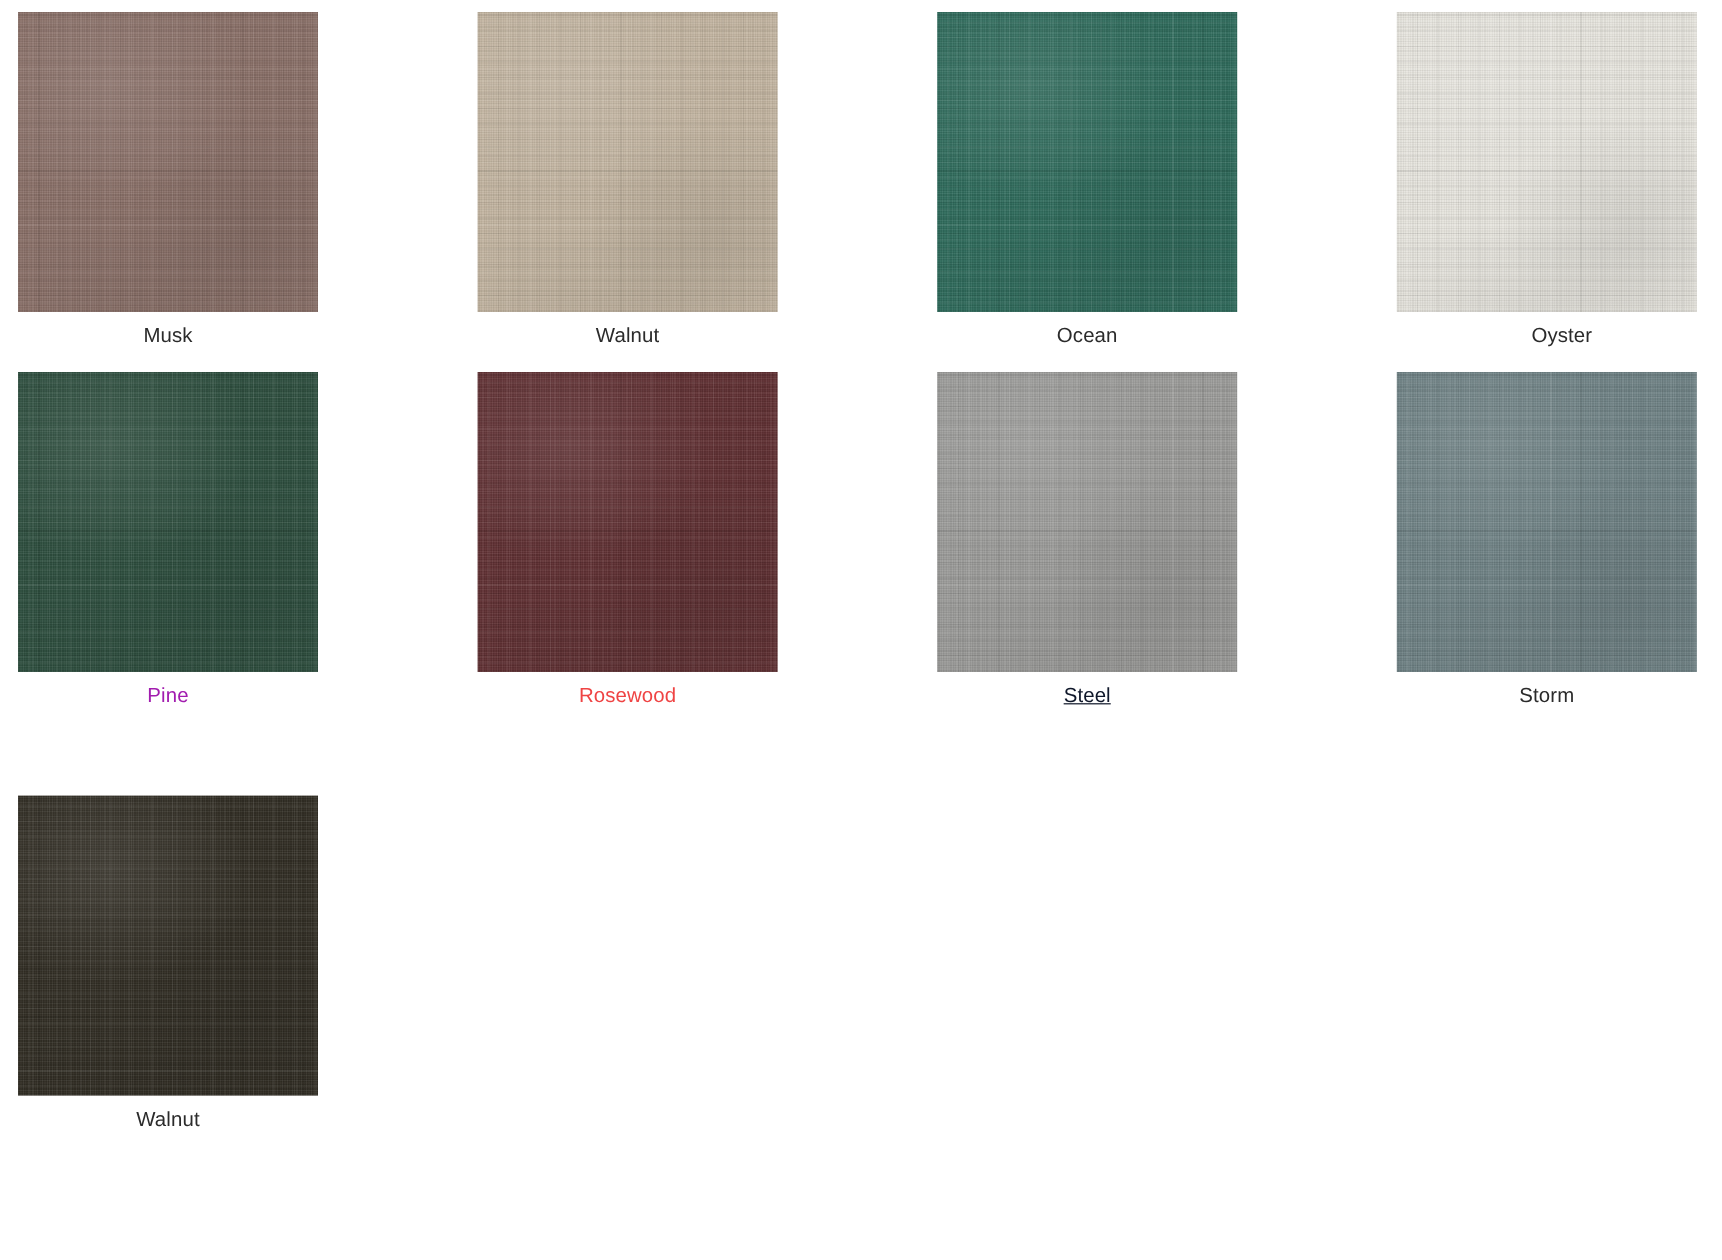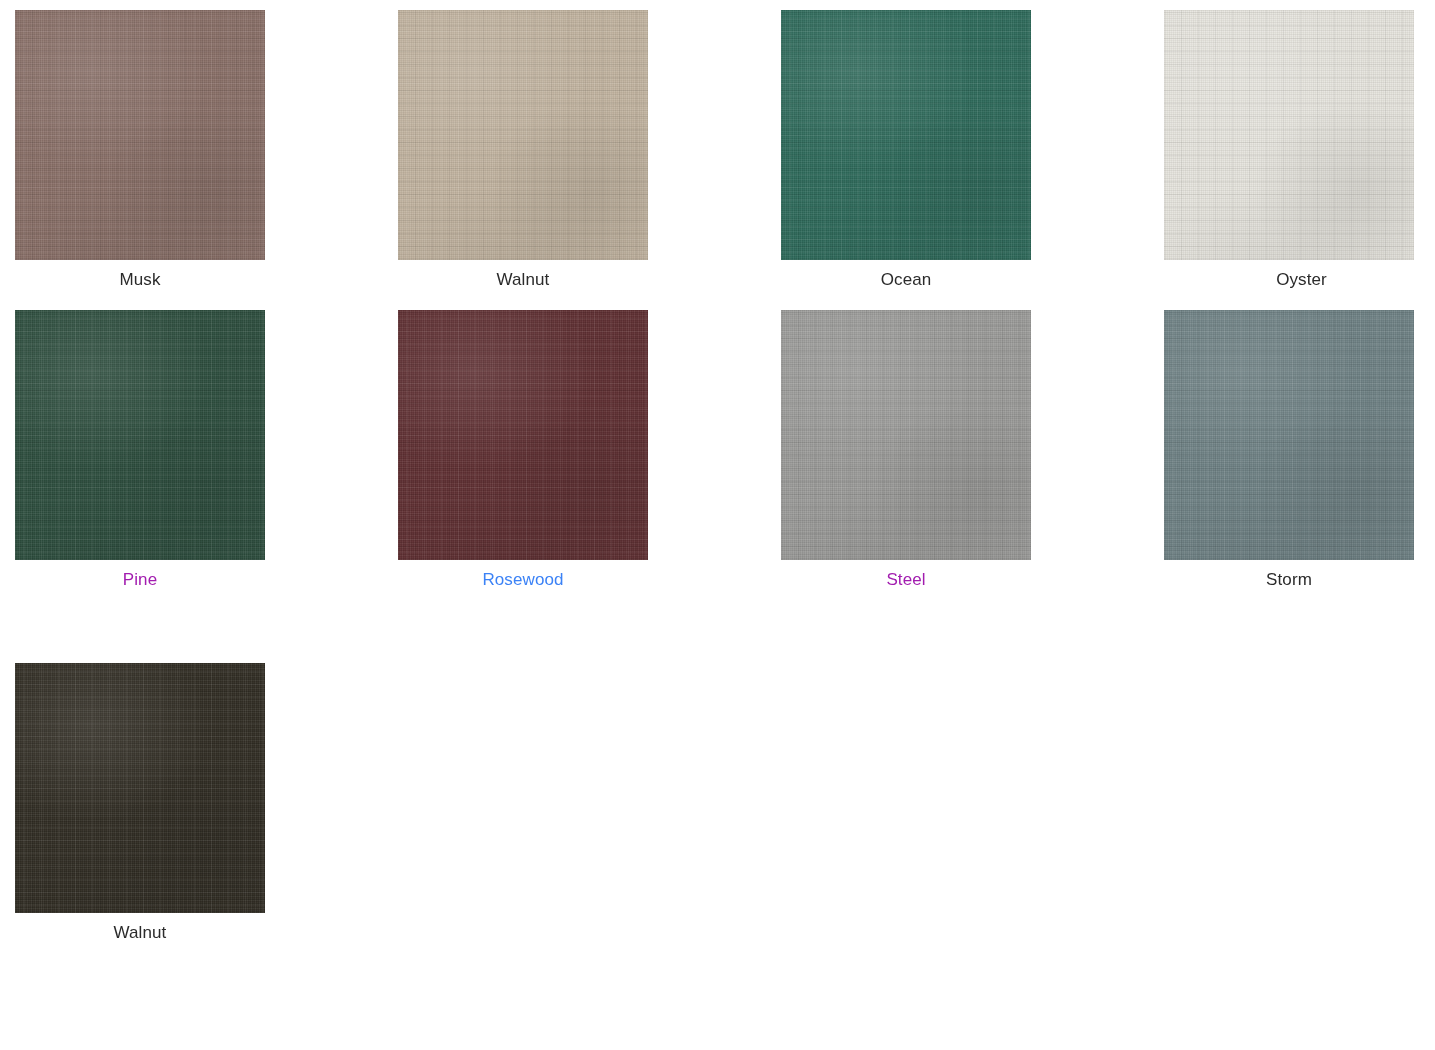--- a/index.html
+++ b/index.html
@@ -148,26 +148,26 @@
     <div class="swatch-label" style="color: rgb(43, 43, 43); margin-left: 25px;">Oyster</div>
   </div>
 
   <div class="swatch-cell">
     <div class="swatch-chip" style="background-color: rgb(46, 79, 63);"></div>
     <div class="swatch-label" style="color: #a21caf;">Pine</div>
   </div>
 
   <div class="swatch-cell">
     <div class="swatch-chip" style="background-color: rgb(96, 48, 51);"></div>
-    <div class="swatch-label" style="color: #3b82f6; text-align: center;">Rosewood</div>
+    <div class="swatch-label" style="color: #ef4444; text-align: center;">Rosewood</div>
   </div>
 
   <div class="swatch-cell">
     <div class="swatch-chip" style="background-color: rgb(155, 155, 153);"></div>
-    <div class="swatch-label" style="color: #a21caf;">Steel</div>
+    <div class="swatch-label" style="color: #0f172a; text-decoration: underline;">Steel</div>
   </div>
 
   <div class="swatch-cell">
     <div class="swatch-chip" style="background-color: rgb(111, 130, 133);"></div>
     <div class="swatch-label" style="color: rgb(43, 43, 43); text-align: right;">Storm</div>
   </div>
 
 
 
   <div class="swatch-cell">

